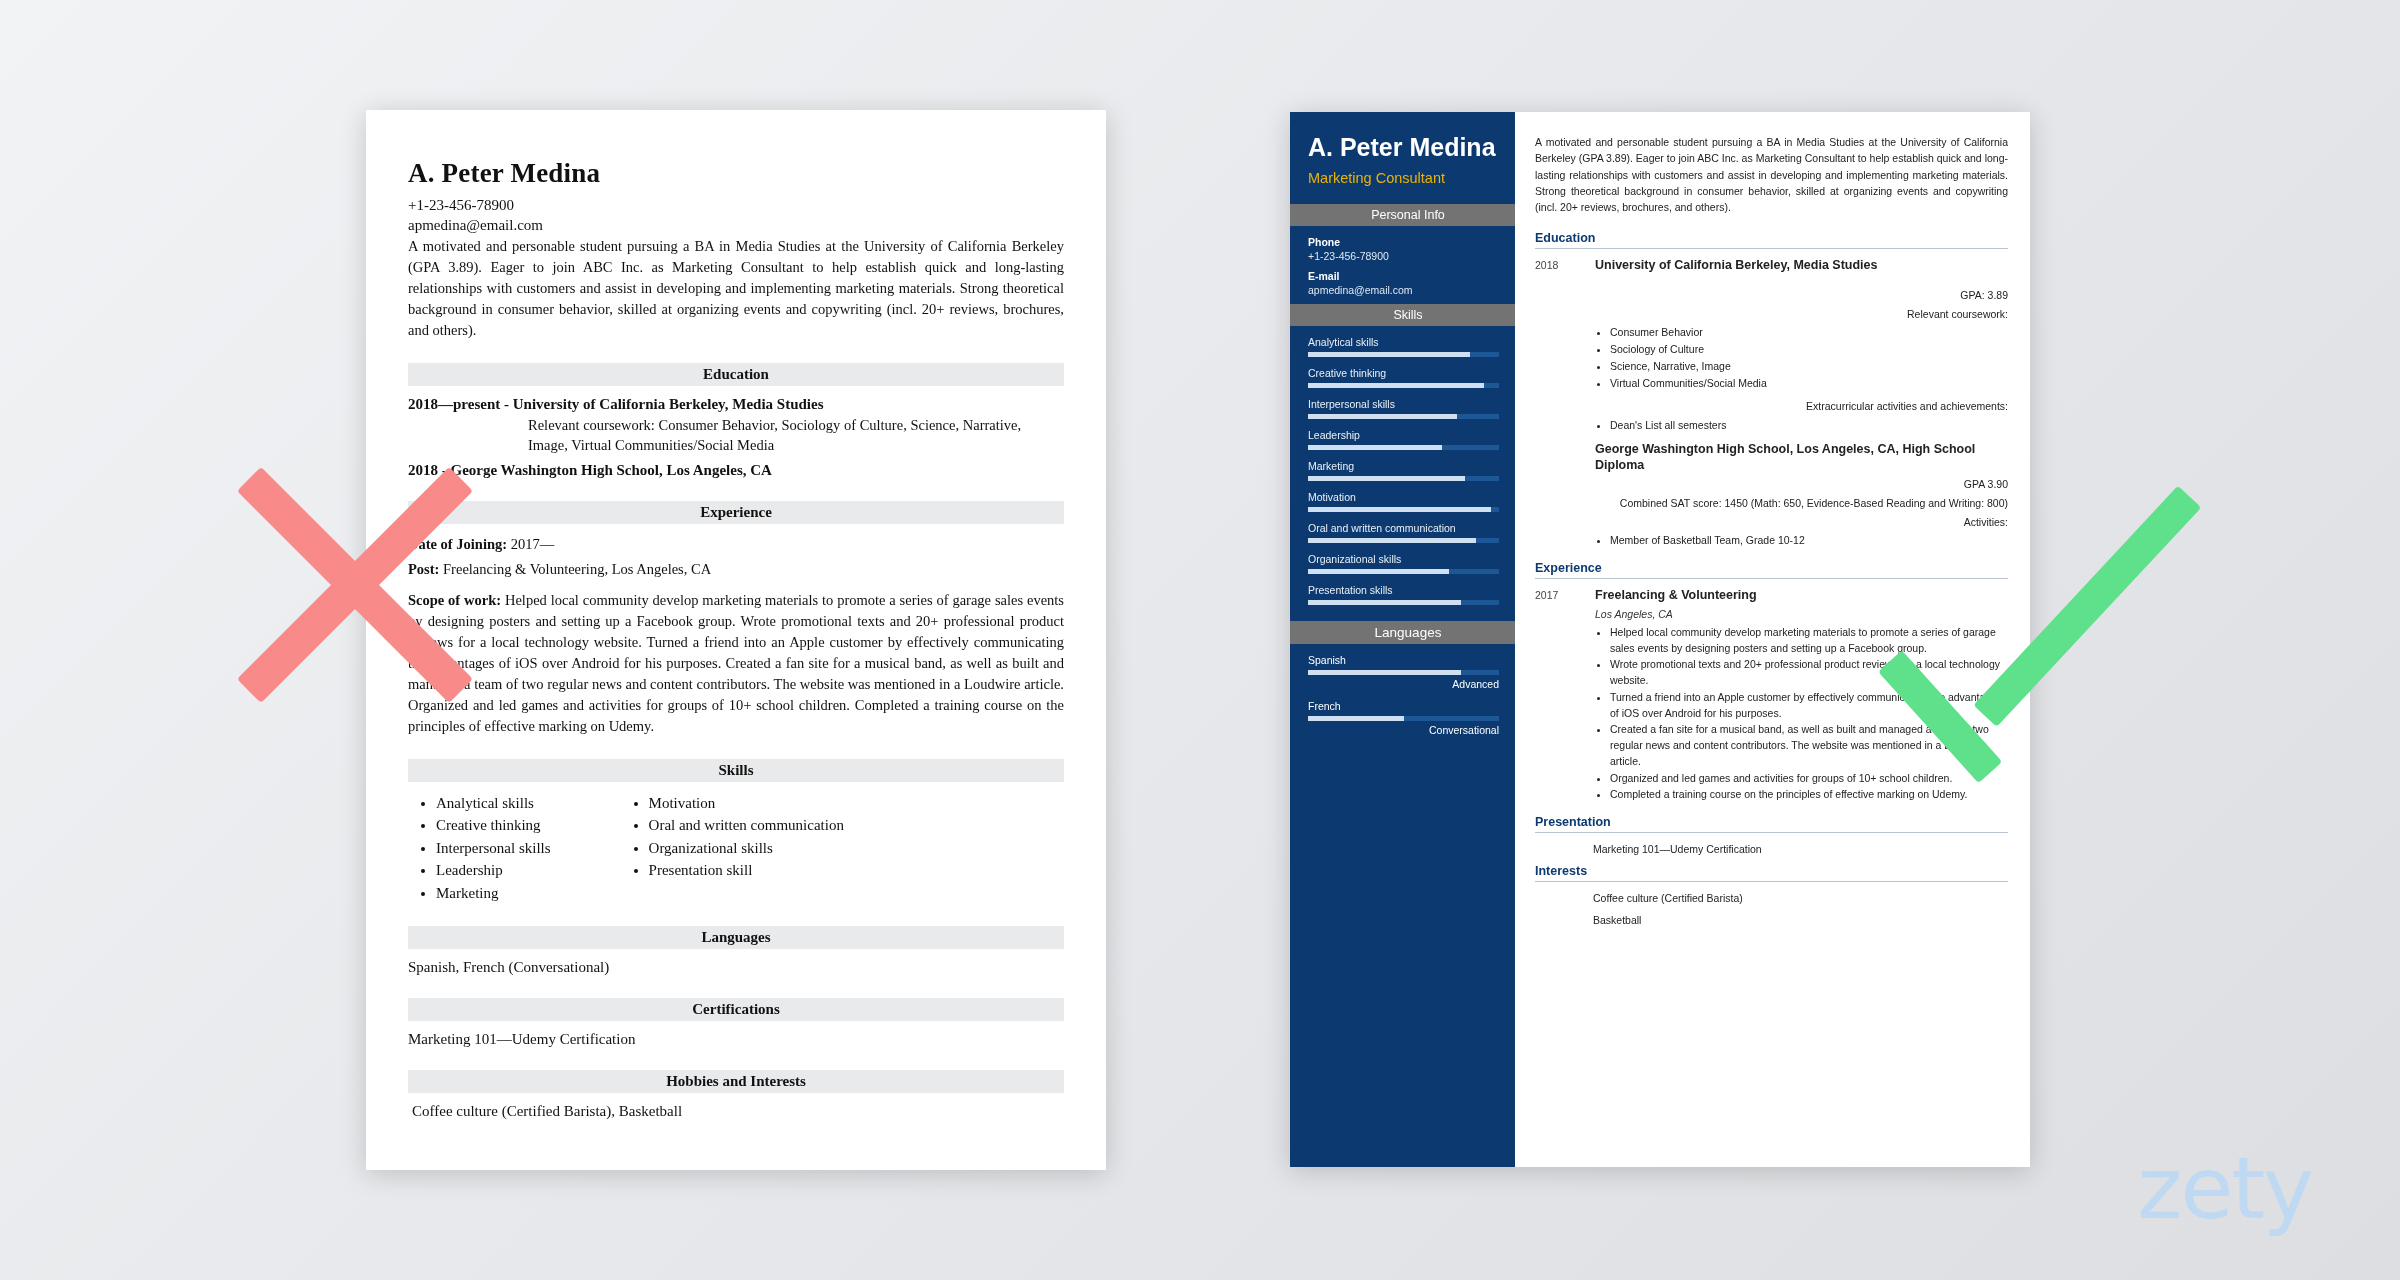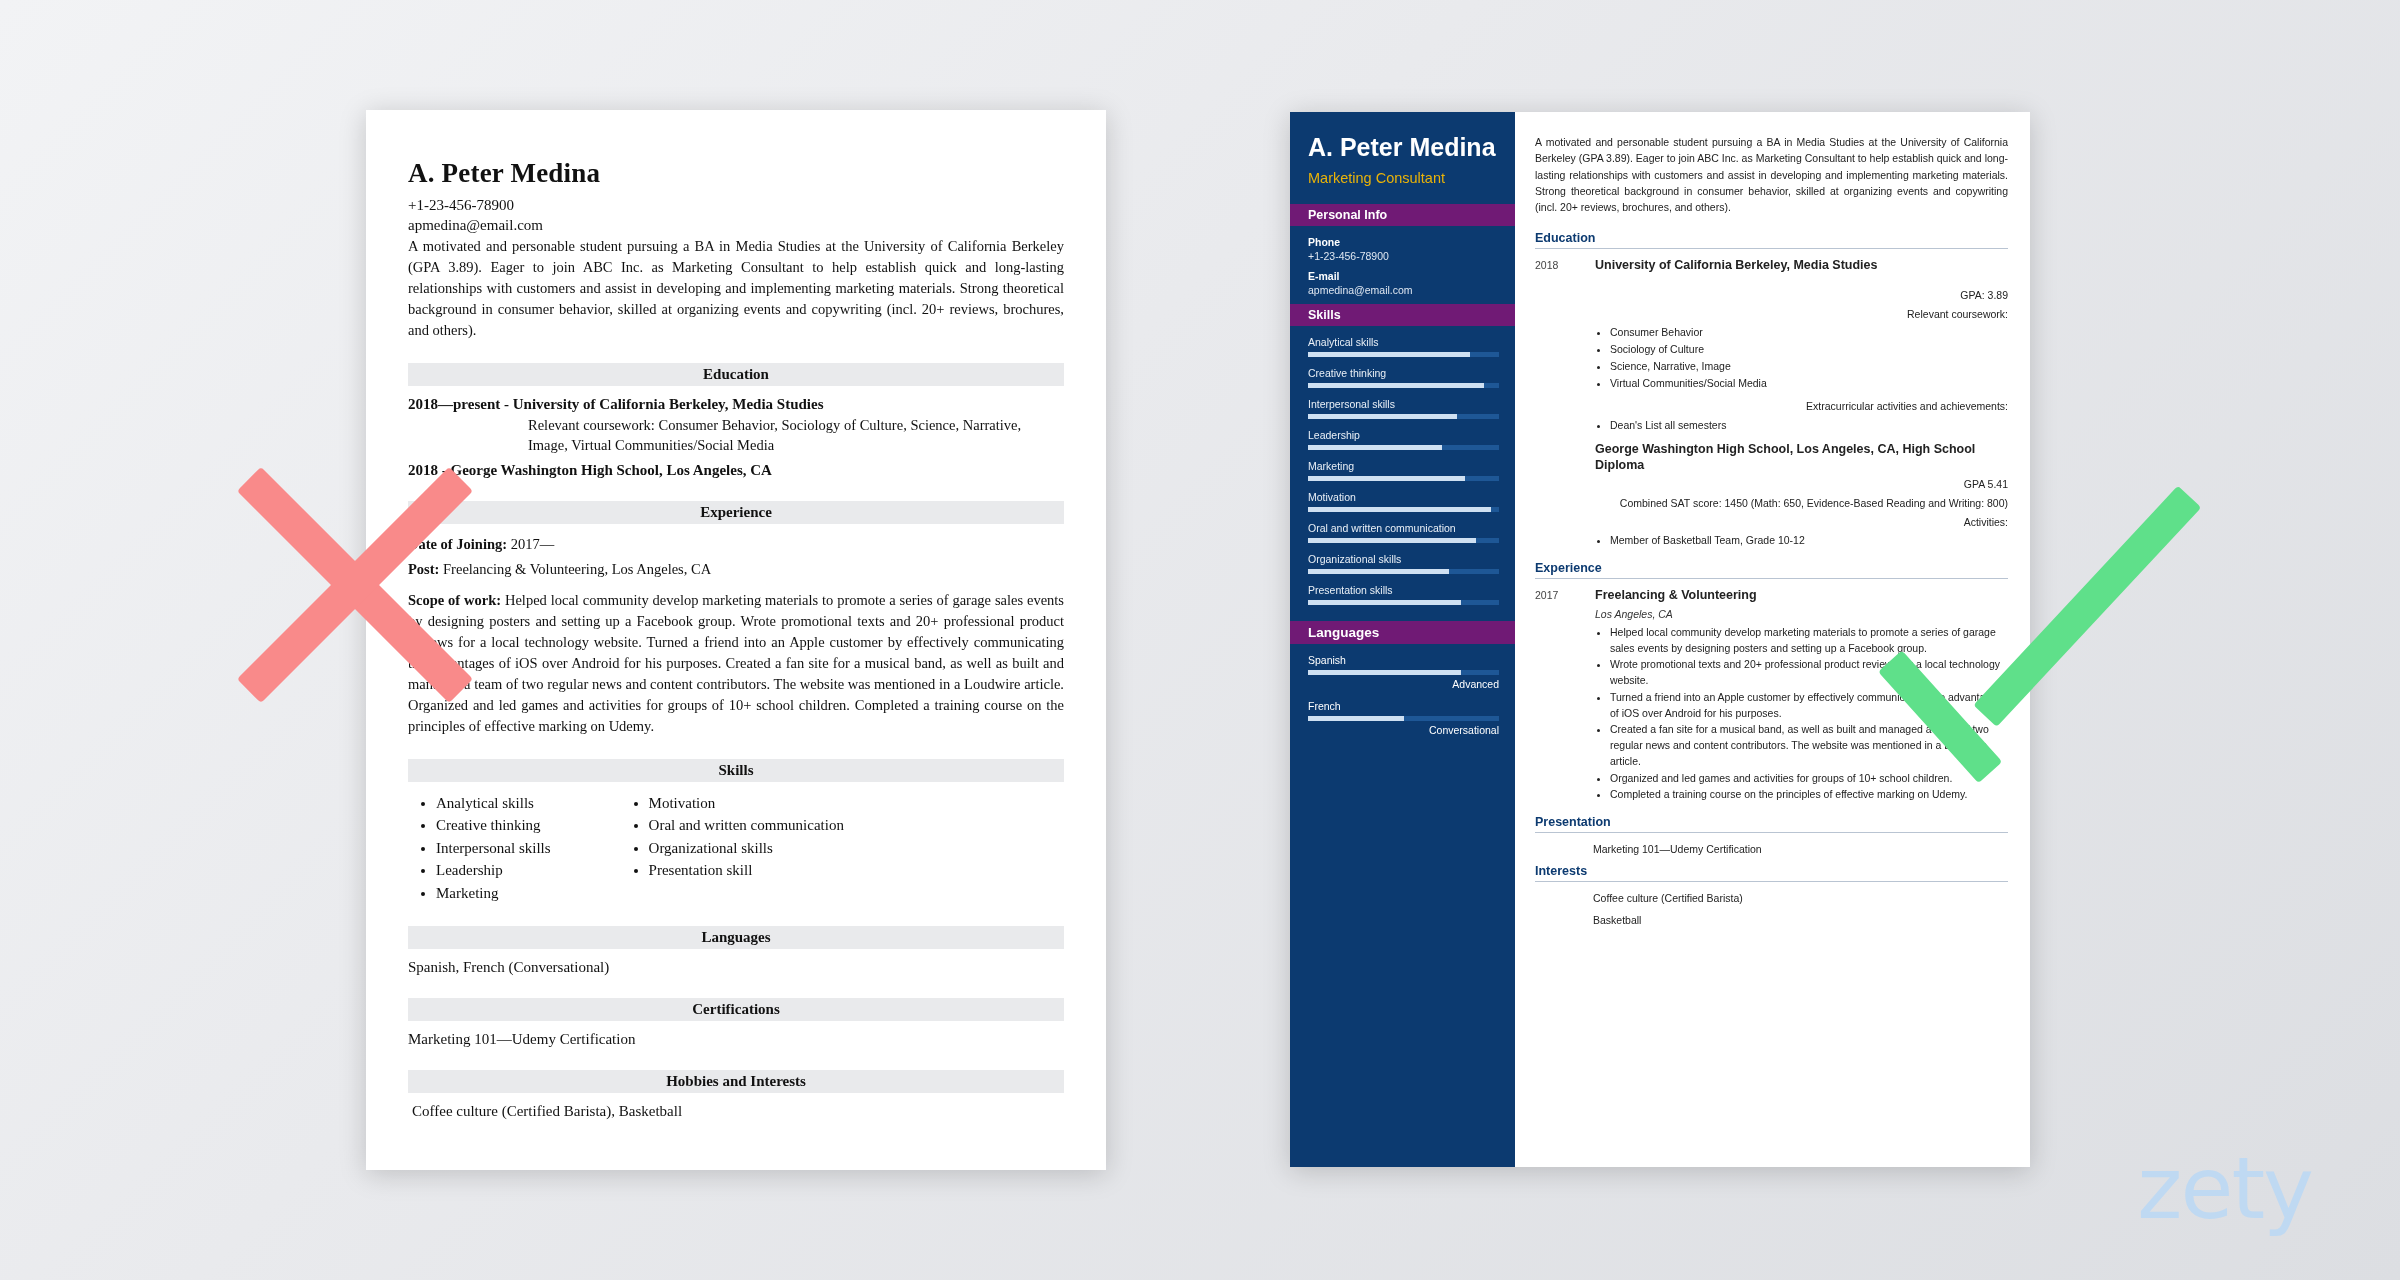--- a/index.html
+++ b/index.html
@@ -46,21 +46,21 @@
 
   
   .good-doc{
     position:absolute;left:1290px;top:112px;width:740px;height:1055px;
     background:#ffffff;box-shadow:0 4px 26px rgba(0,0,0,.18);
     display:flex;font-family:"Liberation Sans", sans-serif;
   }
   .g-left{width:225px;background:#0c3a70;color:#fff;padding:22px 16px 16px 18px;box-sizing:border-box;}
   .g-name{font-size:25px;font-weight:bold;line-height:1.1;margin:0 0 8px 0;}
   .g-role{font-size:14.5px;margin:0 0 18px 0;color:#eab308;}
-  .g-secbar{background:#701a75;font-size:12.5px;font-weight:bold;padding:4px 7px;margin:0 -16px 10px -18px;padding-left:18px;}
+  .g-secbar{background:#737373;font-size:12.5px;font-weight:normal;padding:4px 7px;margin:0 -16px 10px -18px;padding-left:18px;text-align:center;}
   .g-lbl{font-size:10.5px;font-weight:bold;margin:8px 0 2px 0;}
   .g-val{font-size:10.5px;margin:0 0 8px 0;color:#dfe7f1;}
   .g-skill{font-size:10.5px;margin:10px 0 4px 0;color:#eaf0f7;}
   .g-bar{height:5px;background:#1e5796;margin-bottom:2px;}
   .g-bar > span{display:block;height:100%;background:#cfe0f2;}
   .g-langname{font-size:10.5px;margin:10px 0 4px 0;}
   .g-langlvl{font-size:10.5px;text-align:right;margin:3px 0 0 0;}
 
   .g-right{flex:1;padding:22px 22px 16px 20px;box-sizing:border-box;color:#222;}
   .g-summary{font-size:10.5px;line-height:1.55;margin:0 0 16px 0;text-align:justify;}
@@ -235,21 +235,21 @@
             <li>Sociology of Culture</li>
             <li>Science, Narrative, Image</li>
             <li>Virtual Communities/Social Media</li>
           </ul>
           <div class="g-txt g-strong">Extracurricular activities and achievements:</div>
           <ul>
             <li>Dean's List all semesters</li>
           </ul>
 
           <div class="g-title">George Washington High School, Los Angeles, CA, High School Diploma</div>
-          <div class="g-txt">GPA 5.41</div>
+          <div class="g-txt">GPA 3.90</div>
           <div class="g-txt">
             <span class="g-strong">Combined SAT score:</span>
             <span>1450 (Math: 650, Evidence-Based Reading and Writing: 800)</span>
           </div>
           <div class="g-txt g-strong">Activities:</div>
           <ul>
             <li>Member of Basketball Team, Grade 10-12</li>
           </ul>
         </div>
       </div>

